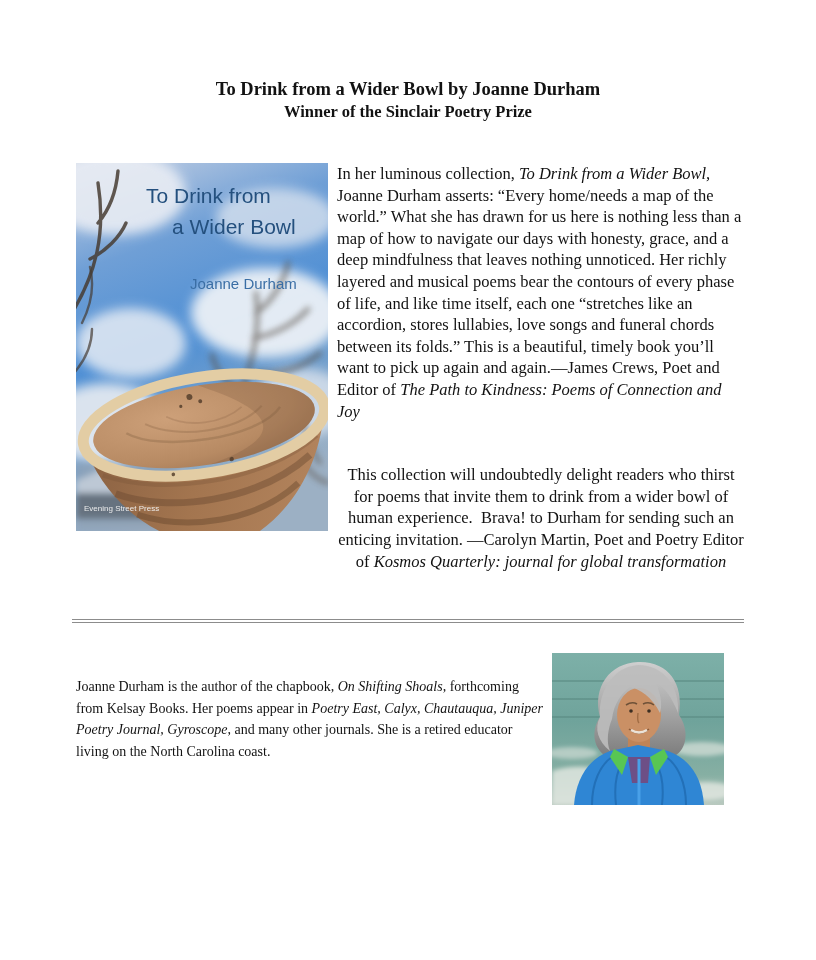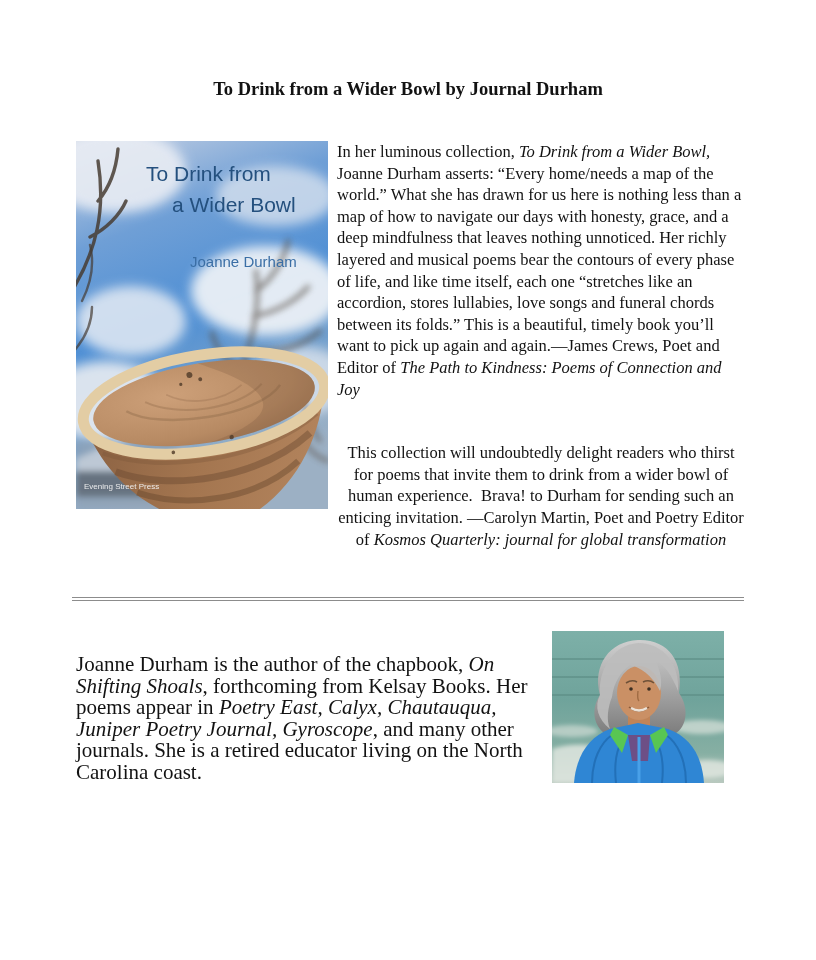--- a/index.html
+++ b/index.html
@@ -33,34 +33,35 @@
     margin: 27px 0 0 -4px;
     height: 2px;
     border-top: 1px solid #8c8c8c;
     border-bottom: 1px solid #8c8c8c;
     width: 672px;
   }
 
   .bio-block {
     margin-top: 53px;
     width: 648px;
-    font-size: 21px; line-height: 21.6px;
+    font-size: 14px; line-height: 21.6px;
   }
   .author-photo {
     float: right; width: 172px; height: 152px;
     margin: -23px 0 0 6px;
   }
   .author-photo svg { display: block; }
   p.bio { margin: 0; }
 </style>
 </head>
 <body>
 
 <div class="header">
-  <h1 class="title"><span class="ital">To Drink from a Wider Bowl</span><span> by Journal Durham</span></h1>
+  <h1 class="title"><span class="ital">To Drink from a Wider Bowl</span><span> by Joanne Durham</span></h1>
+  <div class="subtitle">Winner of the Sinclair Poetry Prize</div>
 </div>
 
 <div class="content">
 
   <div class="main-block">
 
     <div class="cover">
       <svg width="252" height="368" viewBox="0 0 252 368" xmlns="http://www.w3.org/2000/svg">
         <defs>
           <linearGradient id="sky" x1="0" y1="0" x2="0.25" y2="1">

